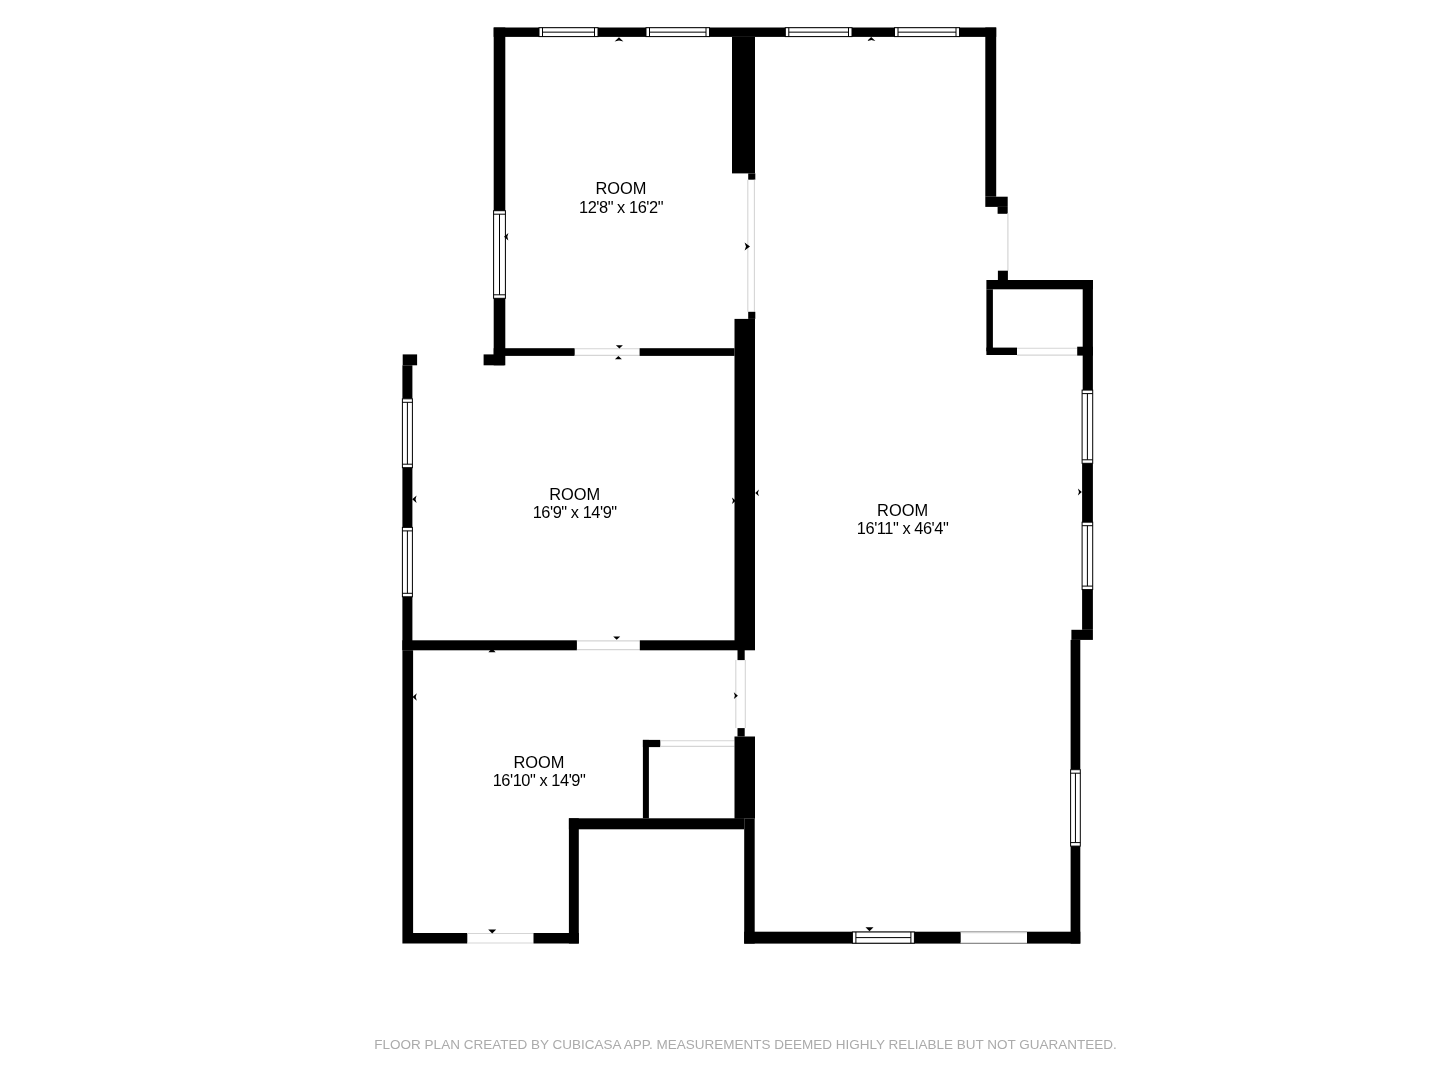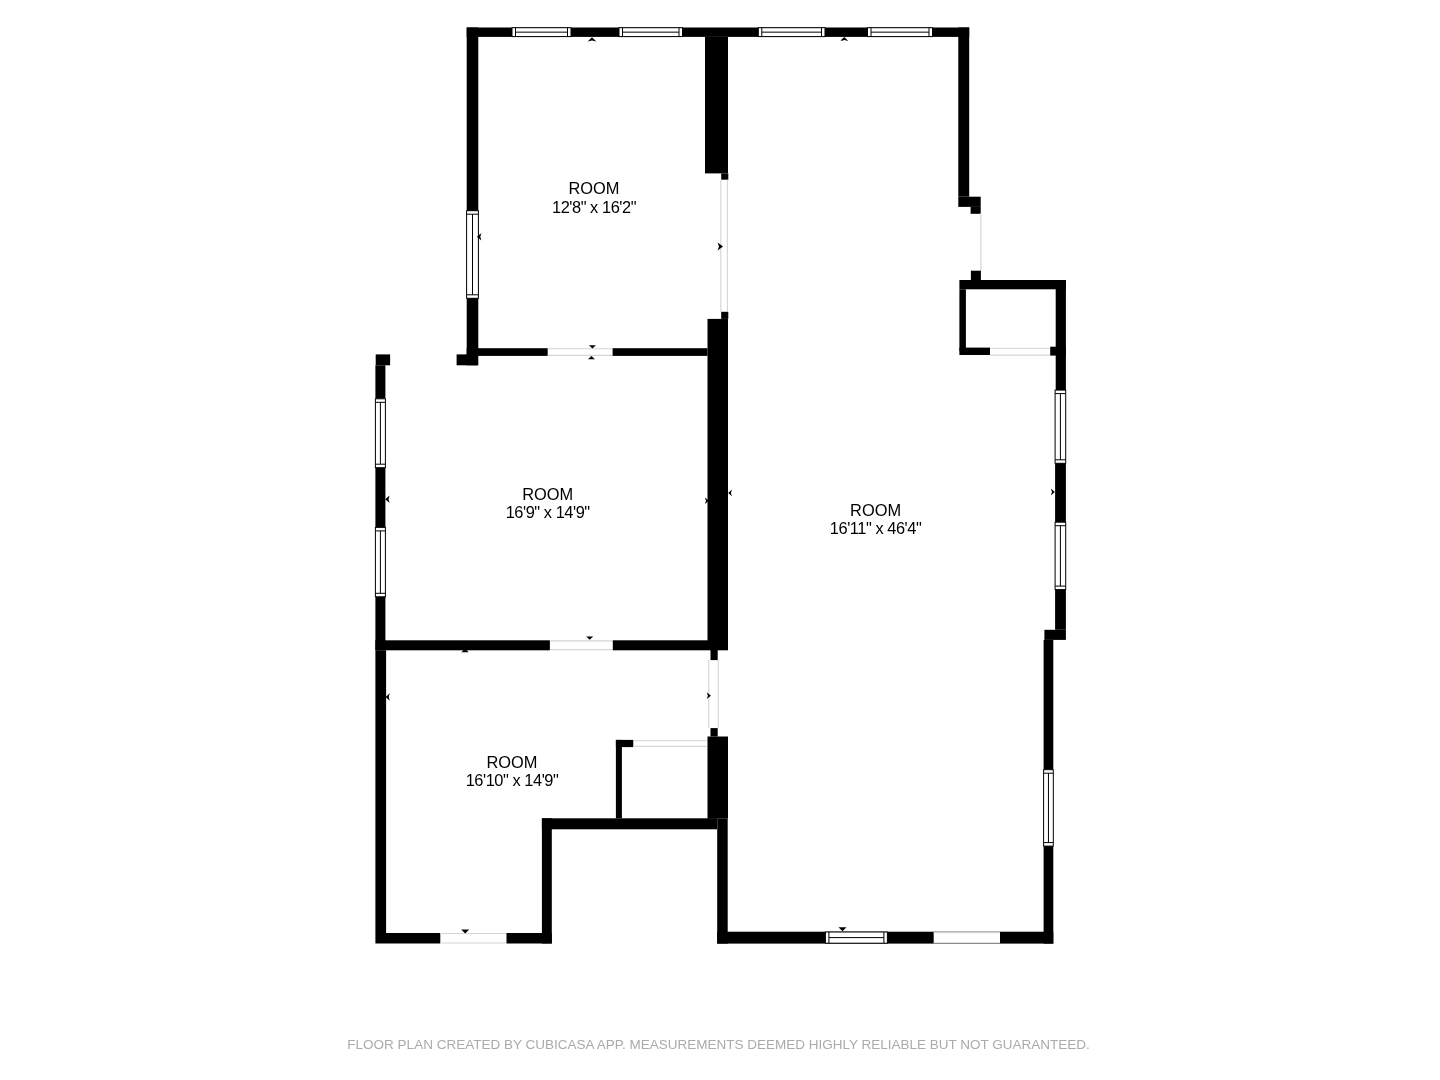--- a/index.html
+++ b/index.html
@@ -1,16 +1,16 @@
 <!DOCTYPE html>
 <html><head>
 <meta charset="utf-8">
 <style>
   html,body{margin:0;padding:0;background:#ffffff;}
-  .page{width:1140px;height:1080px;position:relative;background:#ffffff;overflow:hidden;transform:translateZ(0);will-change:transform;}
+  .page{width:1140px;height:1080px;position:relative;background:#ffffff;overflow:hidden;transform:translateZ(0);will-change:transform;margin-left:27px;}
   svg{display:block;}
   text{font-family:"Liberation Sans", sans-serif;}
 </style>
 </head>
 <body>
 <div class="page">
 <svg width="1440" height="1080" viewBox="0 0 1440 1080">
 
 <rect x="0" y="0" width="1440" height="1080" fill="#ffffff"></rect>
 

